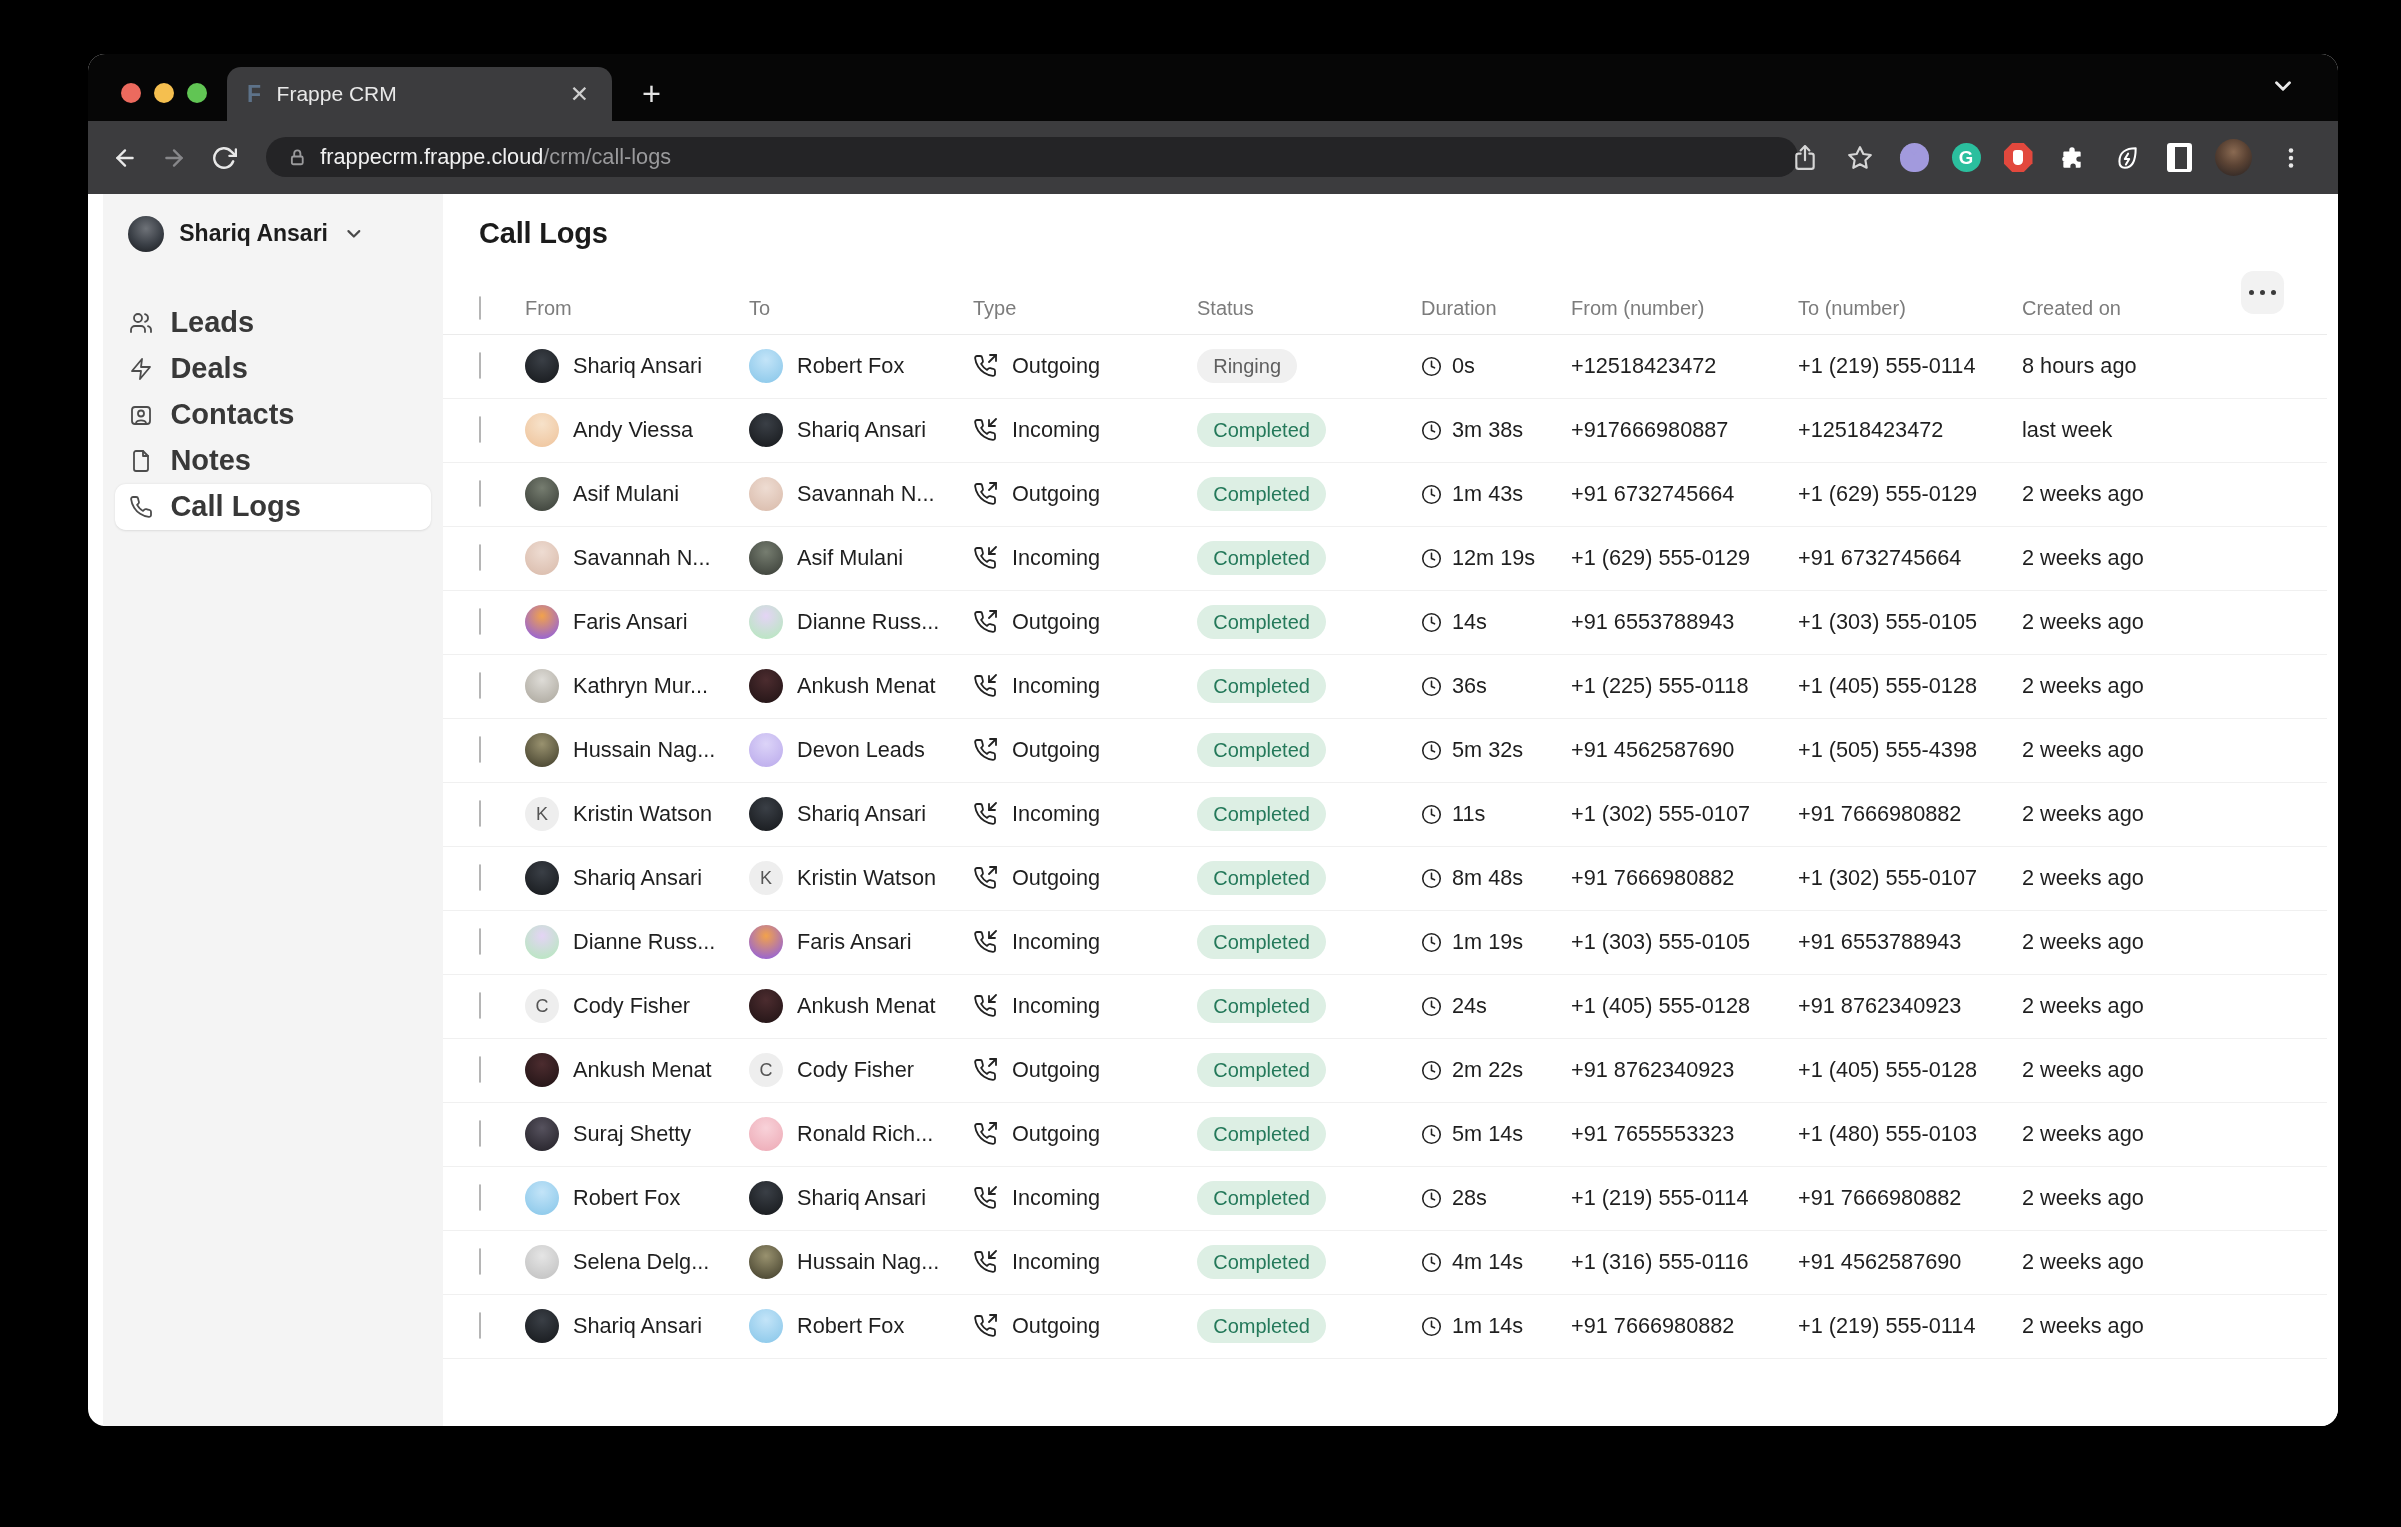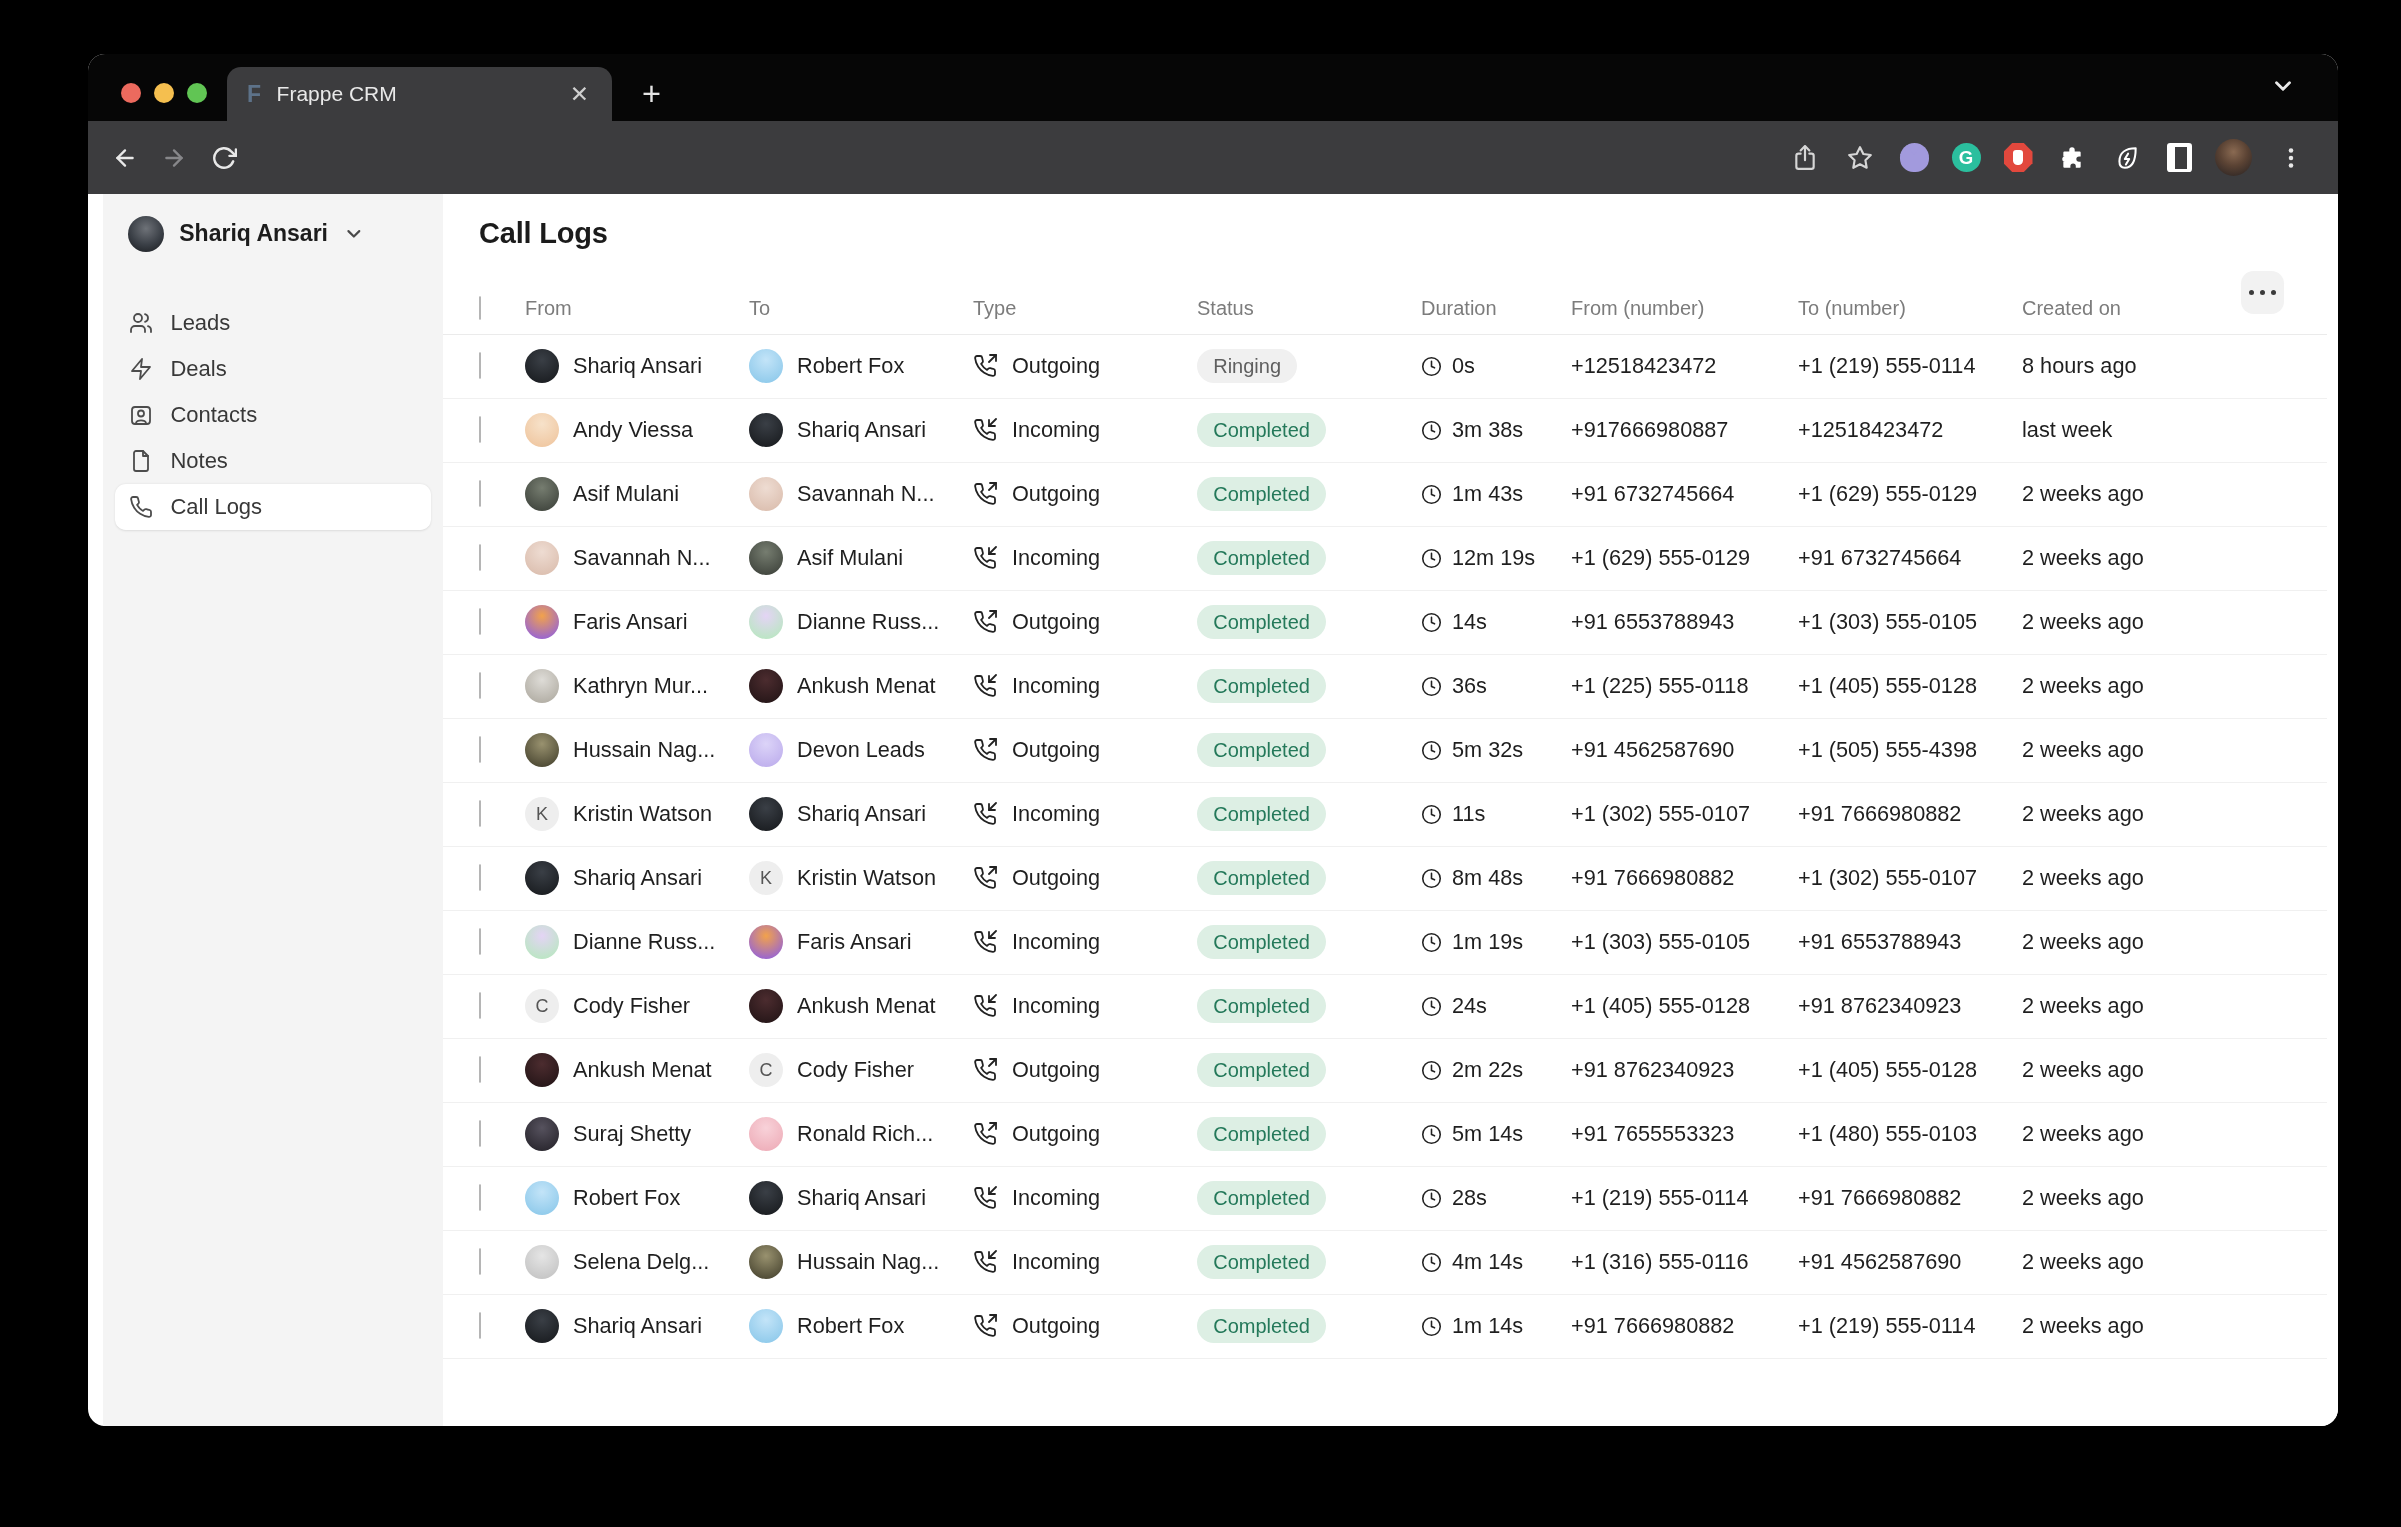--- a/index.html
+++ b/index.html
@@ -49,21 +49,21 @@
   .user-row{display:flex;align-items:center;gap:15.5px;padding-left:12.4px;}
   .user-avatar{width:36px;height:36px;border-radius:50%;flex:none;
       background:radial-gradient(circle at 50% 35%,#6e7278 0%,#3a3f46 55%,#17191c 100%);}
   .user-name{font-size:23px;font-weight:700;color:#1c1c1c;}
   .user-chevron{color:#4a4a4a;display:flex;}
   .user-chevron svg{width:21.7px;height:21.7px;}
   .nav{margin-top:48px;display:flex;flex-direction:column;}
   .nav-item{height:46px;display:flex;align-items:center;gap:17px;padding:0 14px;border-radius:10.8px;color:#383838;}
   .nav-item .icn{display:flex;color:#4c4c4c;}
   .nav-item .icn svg{width:24px;height:24px;}
-  .nav-label{font-size:22px;}
+  .nav-label{font-size:29px;font-weight:bold;}
   .nav-item.active{background:#fff;box-shadow:0 0.8px 2.3px rgba(0,0,0,.10);}
   .main{flex:1;background:#fff;position:relative;overflow:hidden;}
   .page-title{margin:23px 0 0 36px;font-size:29px;font-weight:700;color:#1b1b1b;letter-spacing:-0.2px;}
   .actions{display:flex;gap:17px;margin:26px 0 0 36px;}
   .btn{height:43px;display:inline-flex;align-items:center;gap:10.8px;background:#f2f2f2;border-radius:7.7px;
        padding:0 18.6px;font-size:21.7px;color:#363636;}
   .btn .icn{display:flex;color:#4b4b4b;} .btn .icn svg{width:21.7px;height:21.7px;}
   .more-btn{position:absolute;top:77px;right:54px;width:43px;height:43px;background:#f2f2f2;border-radius:12.4px;
             display:flex;align-items:center;justify-content:center;gap:5.4px;}
   .more-btn i{width:5.4px;height:5.4px;border-radius:50%;background:#3a3a3a;}
@@ -119,20 +119,27 @@
           <line x1="5" y1="12" x2="19" y2="12"></line>
           <polyline points="12 5 19 12 12 19"></polyline>
         </svg>
     </span>
     <span class="navbtn" style="left:118px;color:#e8e8e8;">
       <svg viewBox="0 0 24 24" fill="none" stroke="currentColor" stroke-width="2.2" stroke-linecap="round" stroke-linejoin="round">
           <polyline points="23 4 23 10 17 10"></polyline>
           <path d="M20.49 15a9 9 0 1 1-2.12-9.36L23 10"></path>
         </svg>
     </span>
+    <div class="urlbar">
+      <svg viewBox="0 0 24 24" fill="none" stroke="#9a9a9c" stroke-width="2.4">
+          <rect x="5" y="11" width="14" height="10" rx="2"></rect>
+          <path d="M8 11V7a4 4 0 0 1 8 0v4"></path>
+        </svg>
+      <span class="url"><span class="host">frappecrm.frappe.cloud</span><span class="path">/crm/call-logs</span></span>
+    </div>
     <div class="tb-right">
       <span class="tb-icon" style="color:#d6d6d6">
         <svg viewBox="0 0 24 24" fill="none" stroke="currentColor" stroke-width="2" stroke-linecap="round" stroke-linejoin="round">
             <path d="M8 8H6a2 2 0 0 0-2 2v10a2 2 0 0 0 2 2h12a2 2 0 0 0 2-2V10a2 2 0 0 0-2-2h-2"></path>
             <line x1="12" y1="14" x2="12" y2="2"></line>
             <polyline points="8 5 12 1 16 5"></polyline>
           </svg>
       </span>
       <span class="tb-icon" style="color:#d6d6d6">
         <svg viewBox="0 0 24 24" fill="none" stroke="currentColor" stroke-width="2" stroke-linejoin="round">

